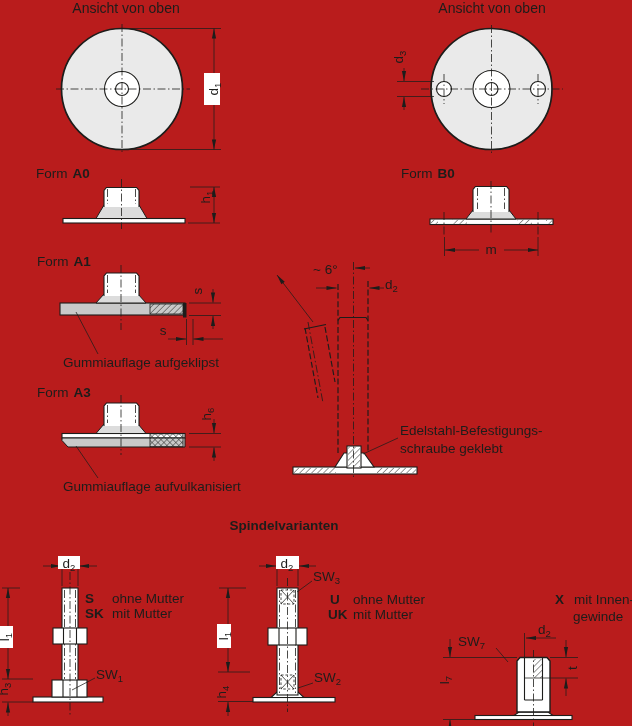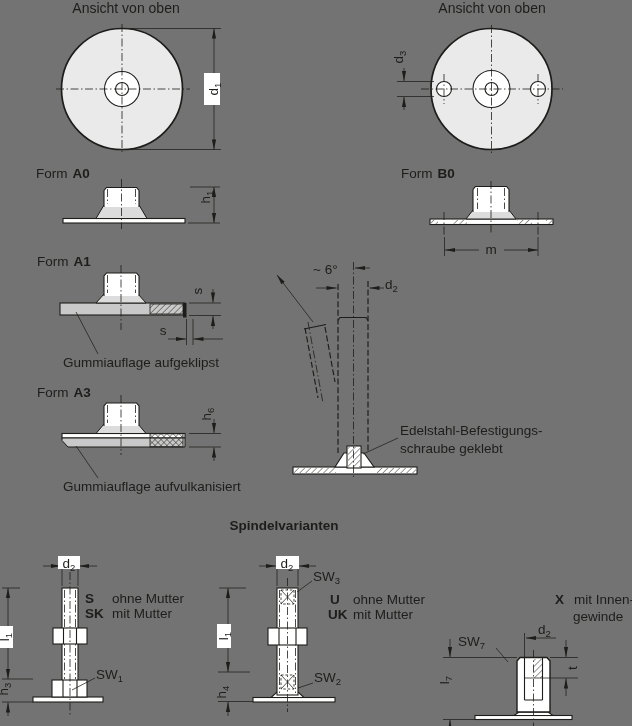--- a/index.html
+++ b/index.html
@@ -1,16 +1,16 @@
 <!DOCTYPE html>
 <html><head>
 <meta charset="utf-8">
 <style>
   html,body{margin:0;padding:0;background:#ffffff;}
-  #stage{position:relative;width:632px;height:726px;background:#737373;overflow:hidden;}
+  #stage{position:relative;width:632px;height:726px;background:#b91c1c;overflow:hidden;}
   svg{display:block;}
   svg text{font-family:"Liberation Sans","DejaVu Sans",sans-serif;fill:#1d1d1b;font-size:13.5px;}
   .ttl{font-size:14px;}
   .b{font-weight:bold;}
   .sub{font-size:9.5px;}
   .ol2{stroke:#1d1d1b;stroke-width:1.1;fill:none;}
   .thin{stroke:#1d1d1b;stroke-width:0.75;fill:none;}
   .cl{stroke:#1d1d1b;stroke-width:0.8;fill:none;stroke-dasharray:8 2.5 1.5 2.5;}
   .ph{stroke:#1d1d1b;stroke-width:1.15;fill:none;stroke-dasharray:6 2.6;}
   .sk{stroke:#1d1d1b;stroke-width:0.8;fill:none;stroke-dasharray:2.6 1.8;}

